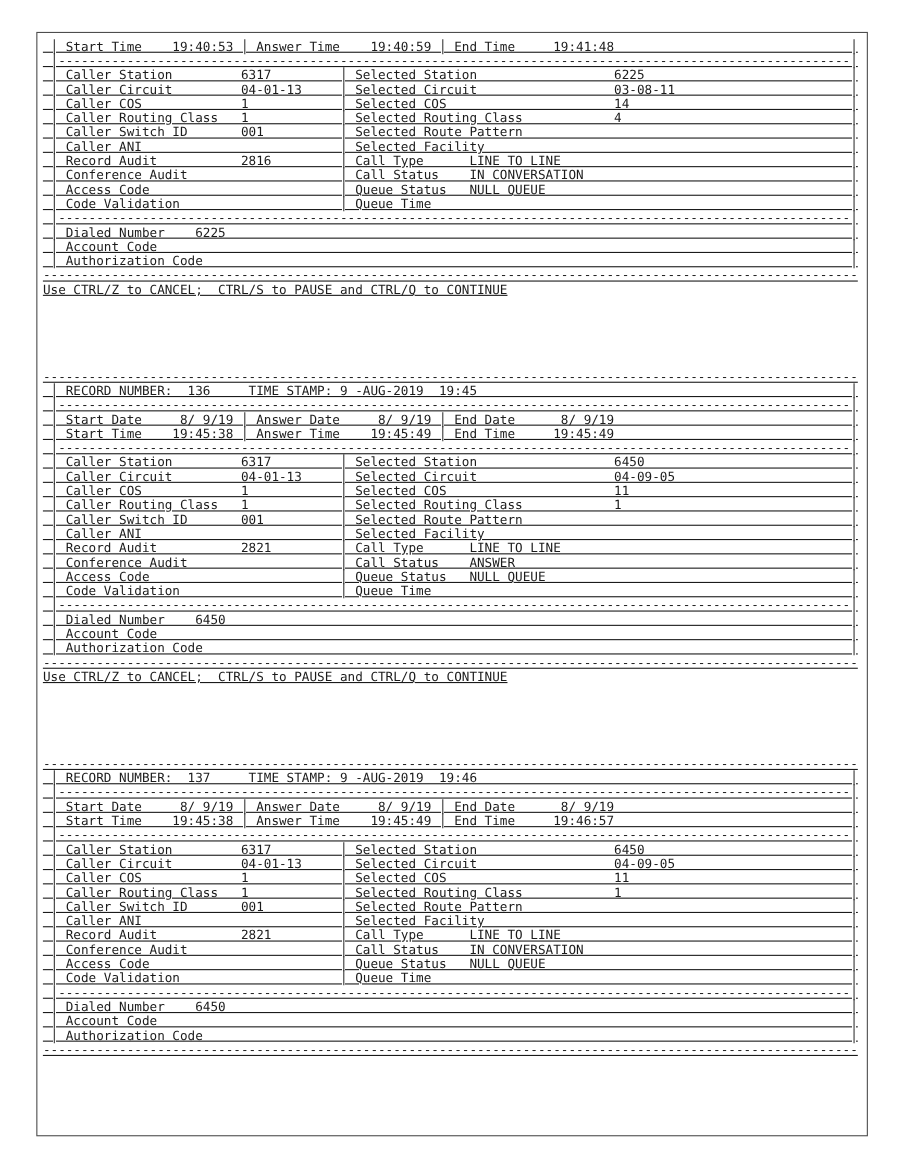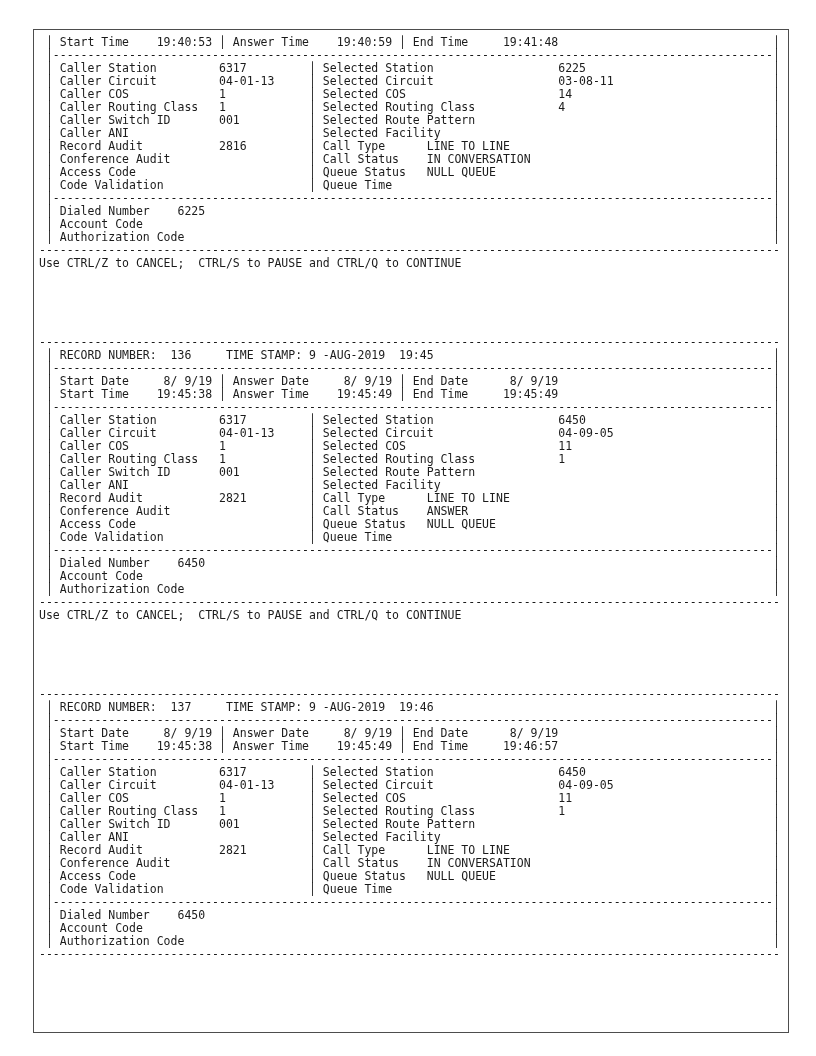--- a/index.html
+++ b/index.html
@@ -26,20 +26,21 @@
     overflow: hidden;
     background: #ffffff;
   }
   pre {
     margin: 0;
     font-family: "DejaVu Sans Mono", "Liberation Mono", monospace;
     font-size: 11.5px;
     line-height: 13px;
     color: #1b1b1b;
     white-space: pre;
+    text-decoration: underline;
   }
   .gap { margin-top: 66px; }
 </style>
 </head>
 <body>
 
 <div class="sheet">
   <div class="frame">
 
     <pre> │ Start Time    19:40:53 │ Answer Time    19:40:59 │ End Time     19:41:48                               │

